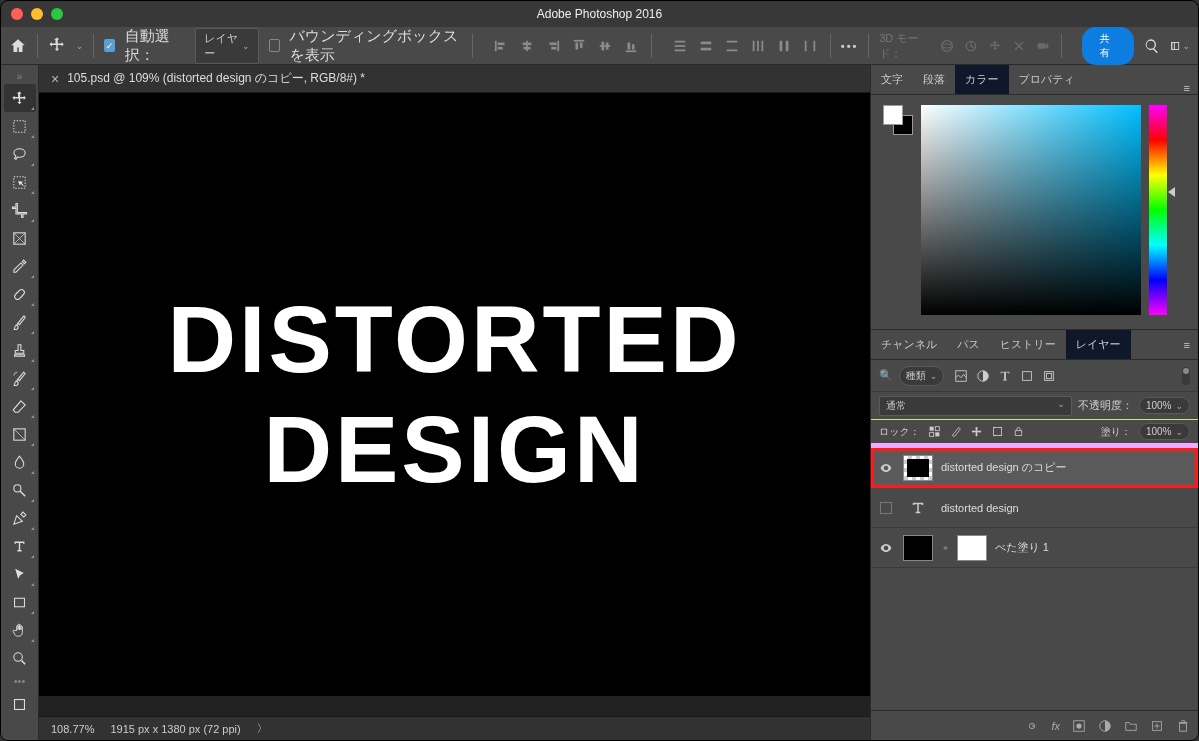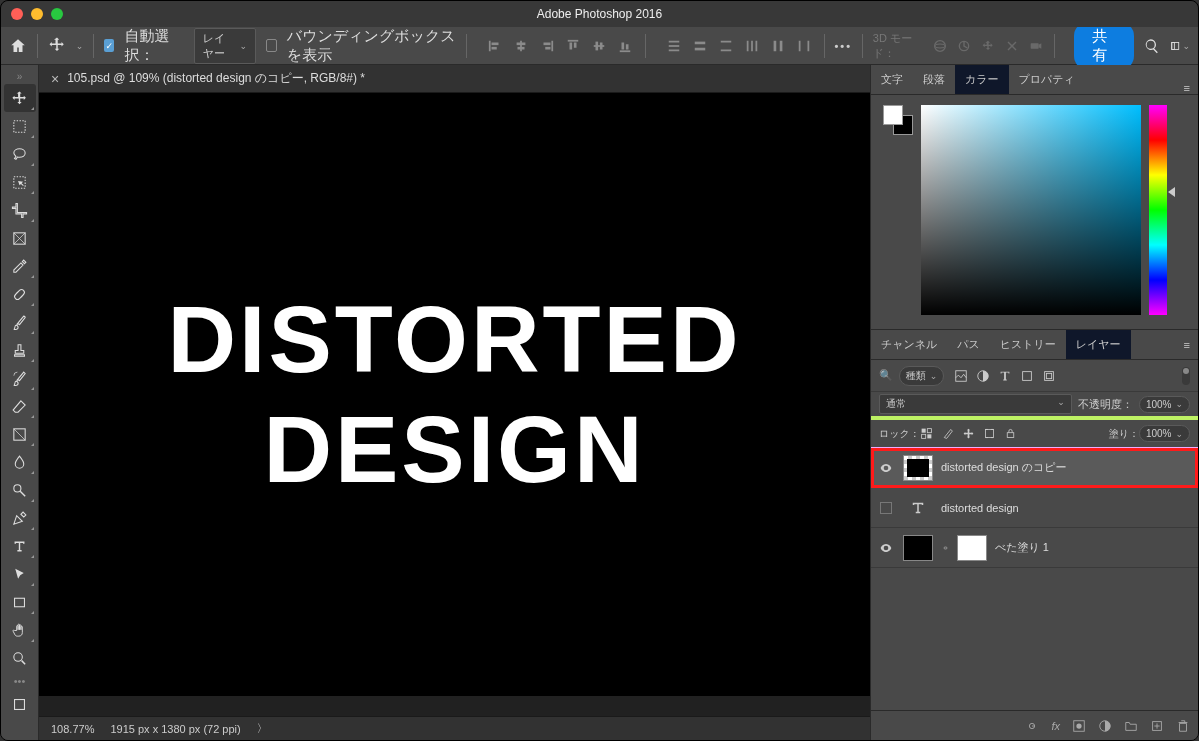--- a/index.html
+++ b/index.html
@@ -20,21 +20,21 @@
 .select{background:#3a3a3a;border:1px solid #5a5a5a;padding:2px 8px;border-radius:2px;display:flex;align-items:center;gap:4px}
 .checkbox-empty{width:13px;height:13px;border:1px solid #888;border-radius:2px}
 .align-group{display:flex;gap:6px;margin-left:8px}
 .align-btn{width:20px;height:20px;display:flex;align-items:center;justify-content:center;opacity:.5}
 .align-btn svg{width:14px;height:14px;fill:#ccc}
 .dots{color:#ccc;letter-spacing:2px;font-weight:bold}
 .threed{color:#777;font-size:11px}
 .threed-icons{display:flex;gap:8px;opacity:.4}
 .threed-icons svg{width:16px;height:16px;fill:#999}
 .spacer{flex:1}
-.share-btn{background:#0d7de0;color:#fff;padding:5px 18px;border-radius:14px;font-size:15px}
+.share-btn{background:#0d7de0;color:#fff;padding:5px 18px;border-radius:14px;font-size:10px}
 .search-icon,.frame-icon{width:20px;height:20px;display:flex;align-items:center;justify-content:center}
 .search-icon svg,.frame-icon svg{width:16px;height:16px;fill:#ddd}
 .main{flex:1;display:flex;overflow:hidden}
 .toolbar{width:38px;background:#494949;display:flex;flex-direction:column;align-items:center;padding-top:4px;gap:0;border-right:1px solid #2a2a2a}
 .tool{width:32px;height:28px;display:flex;align-items:center;justify-content:center;position:relative}
 .tool.active{background:#333;border-radius:3px}
 .tool svg{width:17px;height:17px;fill:#ddd}
 .tool .corner{position:absolute;right:2px;bottom:2px;width:0;height:0;border-left:3px solid transparent;border-bottom:3px solid #999}
 .canvas-area{flex:1;display:flex;flex-direction:column;background:#212121}
 .tab-bar{height:28px;background:#323232;display:flex;align-items:center;padding:0 12px;gap:8px;border-bottom:1px solid #1a1a1a}
@@ -58,23 +58,23 @@
 .hue-strip{width:18px;height:210px;background:linear-gradient(to bottom,#f0f,#f00,#ff0,#0f0,#0ff,#00f,#f0f);position:relative}
 .hue-tri{position:absolute;right:-8px;top:82px;width:0;height:0;border-top:5px solid transparent;border-bottom:5px solid transparent;border-right:7px solid #ccc}
 .panel-tabs2{display:flex;height:30px;align-items:center;border-bottom:1px solid #2a2a2a}
 .layer-panel{flex:1;display:flex;flex-direction:column}
 .layer-filter{height:32px;display:flex;align-items:center;padding:0 8px;gap:6px;border-bottom:1px solid #3a3a3a}
 .filter-select{background:#3a3a3a;border:1px solid #5a5a5a;padding:2px 6px;border-radius:10px;display:flex;align-items:center;gap:4px;font-size:10px}
 .filter-icons{display:flex;gap:8px;margin-left:4px}
 .filter-icons svg{width:14px;height:14px;fill:#ccc}
 .filter-toggle{width:8px;height:18px;background:#3a3a3a;border-radius:4px;margin-left:auto;position:relative}
 .filter-toggle::after{content:"";position:absolute;top:1px;left:1px;width:6px;height:6px;background:#888;border-radius:50%}
-.blend-row{height:28px;display:flex;align-items:center;padding:0 8px;gap:6px;border-bottom:4px solid #bef264}
+.blend-row{height:28px;display:flex;align-items:center;padding:0 8px;gap:6px;border-bottom:1px solid #bef264}
 .blend-select{flex:1;background:#3a3a3a;border:1px solid #5a5a5a;padding:2px 6px;border-radius:2px;font-size:10px;display:flex;justify-content:space-between}
-.lock-row{height:28px;display:flex;align-items:center;padding:0 8px;gap:0;border-bottom:1px solid #f0abfc;font-size:10px}
+.lock-row{height:28px;display:flex;align-items:center;padding:0 8px;gap:8px;border-bottom:5px solid #f0abfc;font-size:10px}
 .lock-icons{display:flex;gap:8px}
 .lock-icons svg{width:13px;height:13px;fill:#ccc}
 .layers{flex:1;overflow:auto}
 .layer{height:40px;display:flex;align-items:center;padding:0 6px;gap:8px;border-bottom:1px solid #3a3a3a}
 .layer.selected{background:#5a5a5a}
 .layer.highlighted{outline:3px solid #ff1a1a;outline-offset:-3px}
 .eye{width:18px;display:flex;justify-content:center}
 .eye svg{width:14px;height:14px;fill:#ccc}
 .eye-empty{width:12px;height:12px;border:1px solid #777}
 .thumb{width:30px;height:26px;background:#000;border:1px solid #888;display:flex;align-items:center;justify-content:center;font-size:8px;color:#fff}

